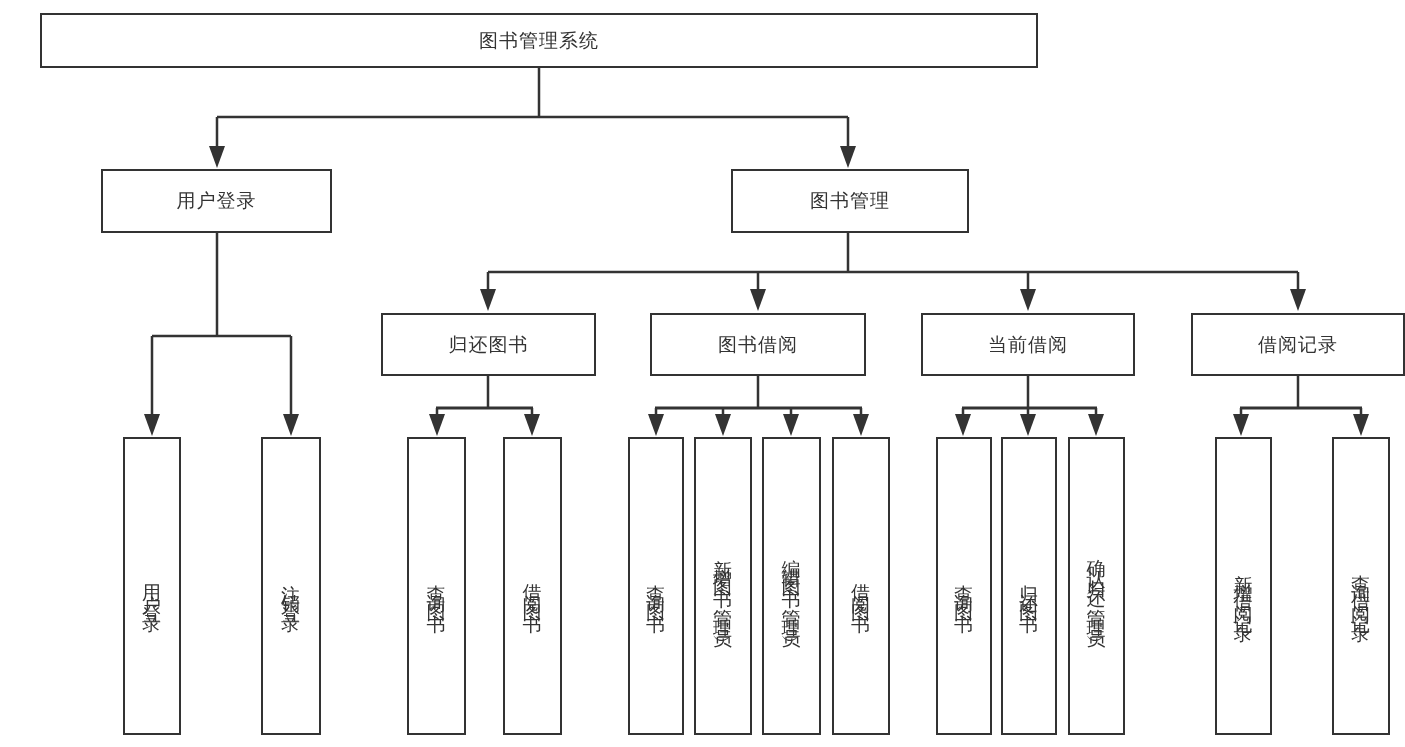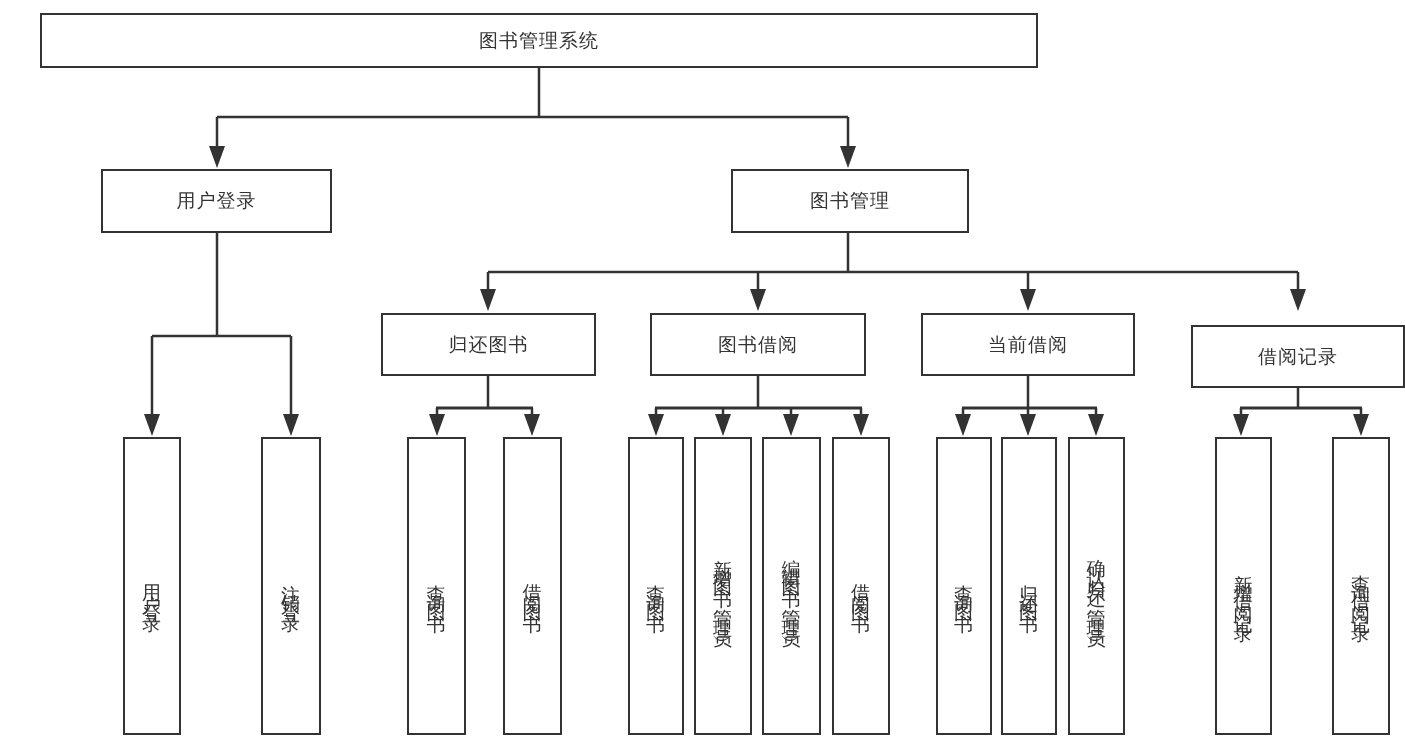--- a/index.html
+++ b/index.html
@@ -96,21 +96,21 @@
   </svg>
 
   <div class="node" style="left:22px;top:13px;width:998px;height:55px;">图书管理系统</div>
 
   <div class="node" style="left:83px;top:169px;width:231px;height:64px;">用户登录</div>
   <div class="node" style="left:713px;top:169px;width:238px;height:64px;">图书管理</div>
 
   <div class="node" style="left:363px;top:313px;width:215px;height:63px;">归还图书</div>
   <div class="node" style="left:632px;top:313px;width:216px;height:63px;">图书借阅</div>
   <div class="node" style="left:903px;top:313px;width:214px;height:63px;">当前借阅</div>
-  <div class="node" style="left:1173px;top:325px;width:214px;height:63px;">借阅记录</div>
+  <div class="node" style="left:1173px;top:313px;width:214px;height:63px;">借阅记录</div>
 
   <div class="node vnode" style="left:105px;top:437px;width:58px;height:298px;">用户登录</div>
   <div class="node vnode" style="left:243px;top:437px;width:60px;height:298px;">注销登录</div>
 
   <div class="node vnode" style="left:389px;top:437px;width:59px;height:298px;">查询图书</div>
   <div class="node vnode" style="left:485px;top:437px;width:59px;height:298px;">借阅图书</div>
 
   <div class="node vnode" style="left:610px;top:437px;width:56px;height:298px;">查询图书</div>
   <div class="node vnode" style="left:676px;top:437px;width:58px;height:298px;">新增图书（管理员）</div>
   <div class="node vnode" style="left:744px;top:437px;width:59px;height:298px;">编辑图书（管理员）</div>

